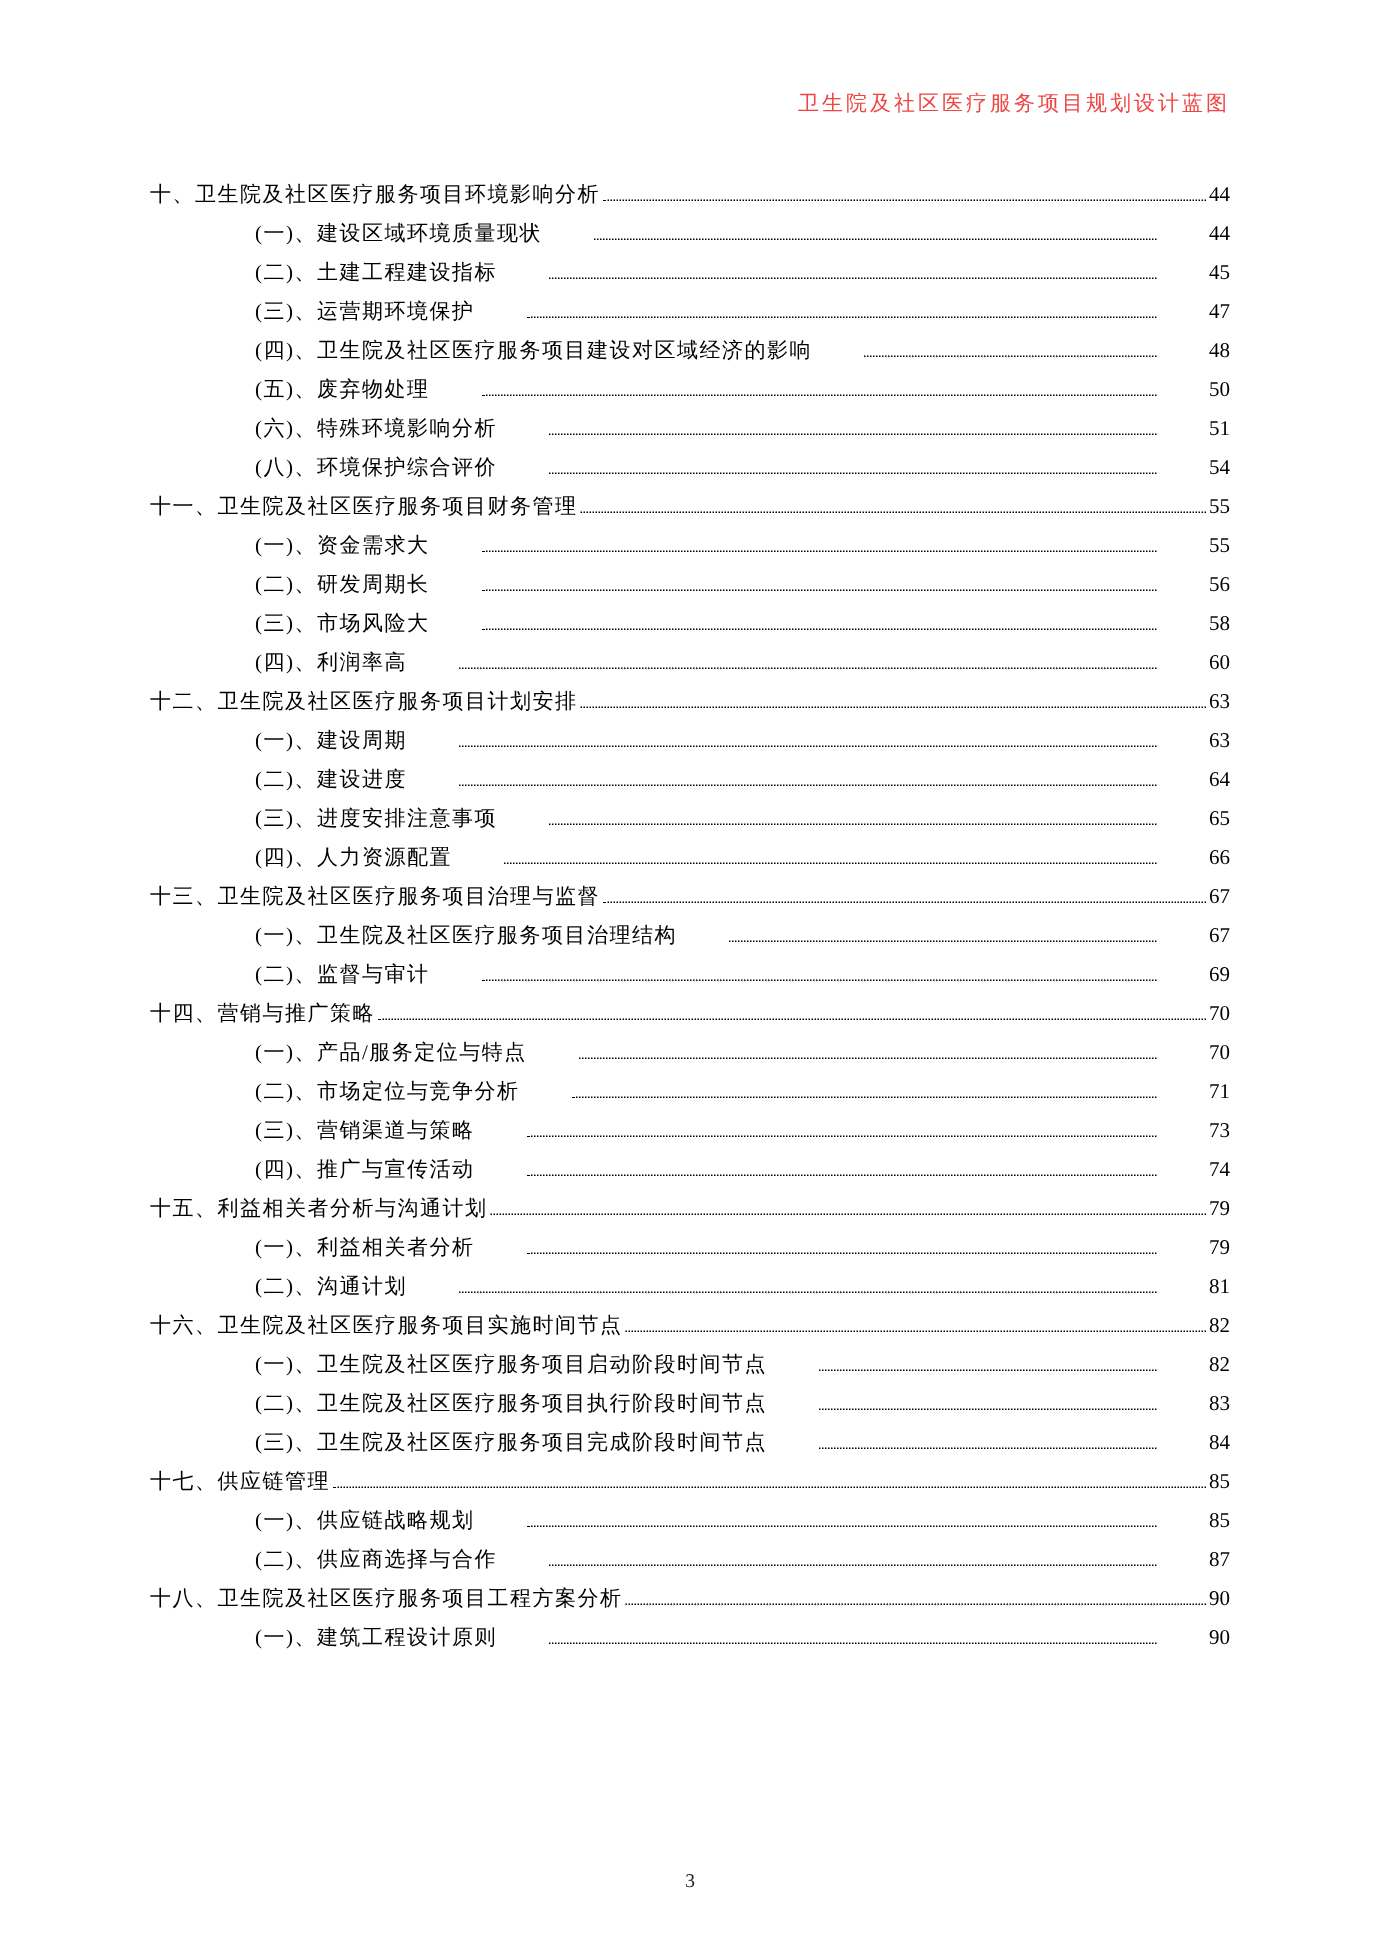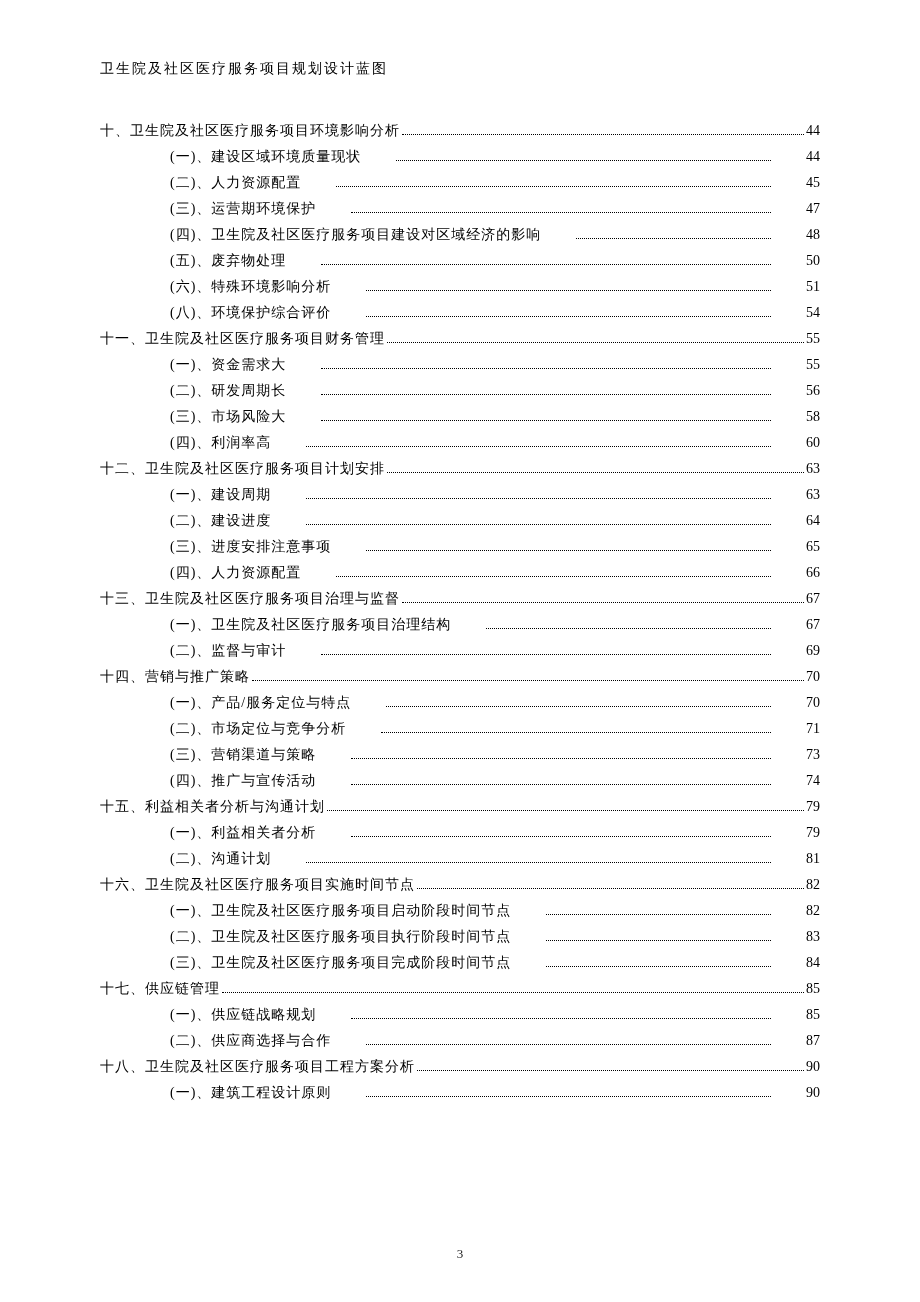--- a/index.html
+++ b/index.html
@@ -11,33 +11,33 @@
     height: 1302px;
     position: relative;
     color: #000;
   }
   .page {
     padding: 60px 100px 0 100px;
     box-sizing: border-box;
     width: 920px;
   }
   .header {
-    text-align: left;
+    text-align: right;
     font-size: 14px;
     letter-spacing: 2px;
     margin-bottom: 40px;
-    color: #000000;
+    color: #ef4444;
   }
   .toc {
     font-size: 14px;
     line-height: 1.0;
   }
   .entry {
     display: flex;
-    align-items: flex-end;
+    align-items: center;
     white-space: nowrap;
     margin: 0;
     padding: 6px 0;
   }
   .entry.level1 {
     padding-left: 0;
   }
   .entry.level2 {
     padding-left: 70px;
     gap: 33px;
@@ -76,21 +76,21 @@
         <span class="label">十、卫生院及社区医疗服务项目环境影响分析</span>
         <span class="dots"></span>
         <span class="pagenum">44</span>
       </div>
       <div class="entry level2">
         <span class="label">(一)、建设区域环境质量现状</span>
         <span class="dots"></span>
         <span class="pagenum">44</span>
       </div>
       <div class="entry level2">
-        <span class="label">(二)、人力资源配置</span>
+        <span class="label">(二)、土建工程建设指标</span>
         <span class="dots"></span>
         <span class="pagenum">45</span>
       </div>
       <div class="entry level2">
         <span class="label">(三)、运营期环境保护</span>
         <span class="dots"></span>
         <span class="pagenum">47</span>
       </div>
       <div class="entry level2">
         <span class="label">(四)、卫生院及社区医疗服务项目建设对区域经济的影响</span>

